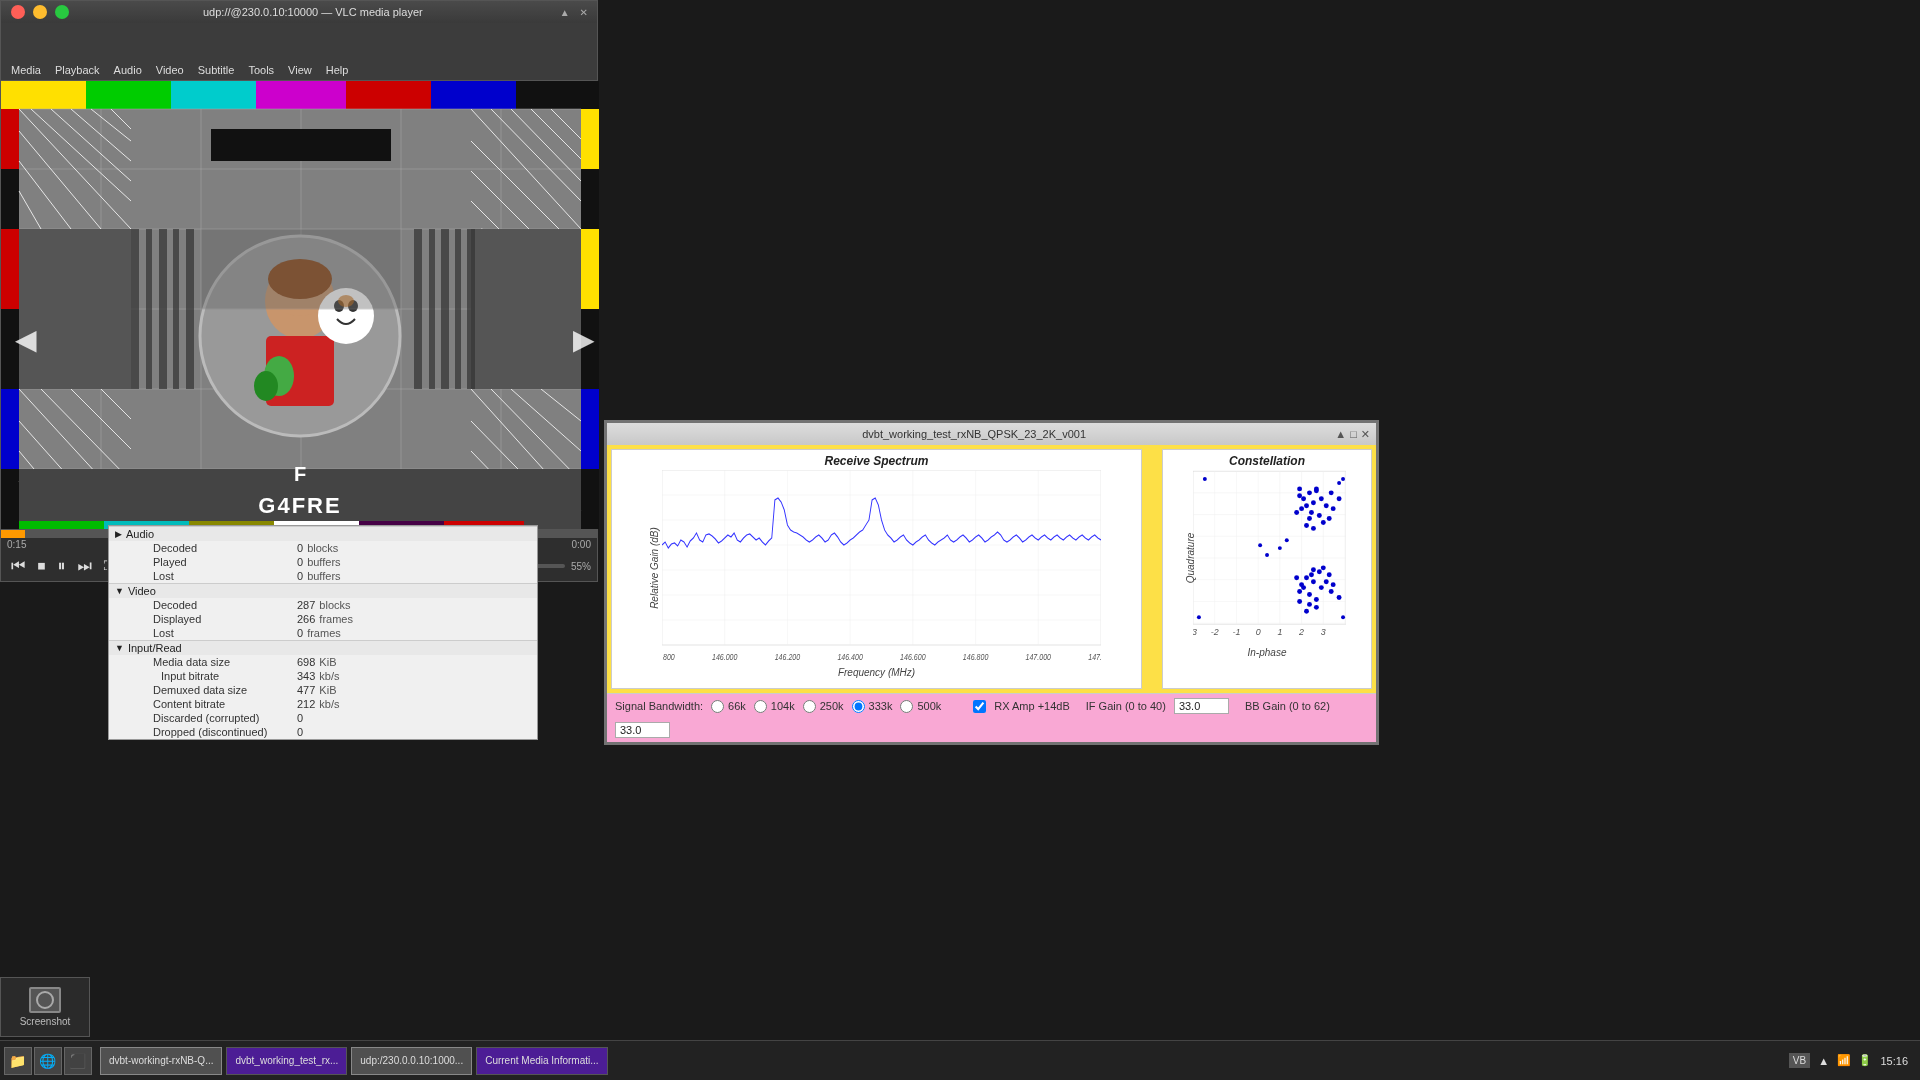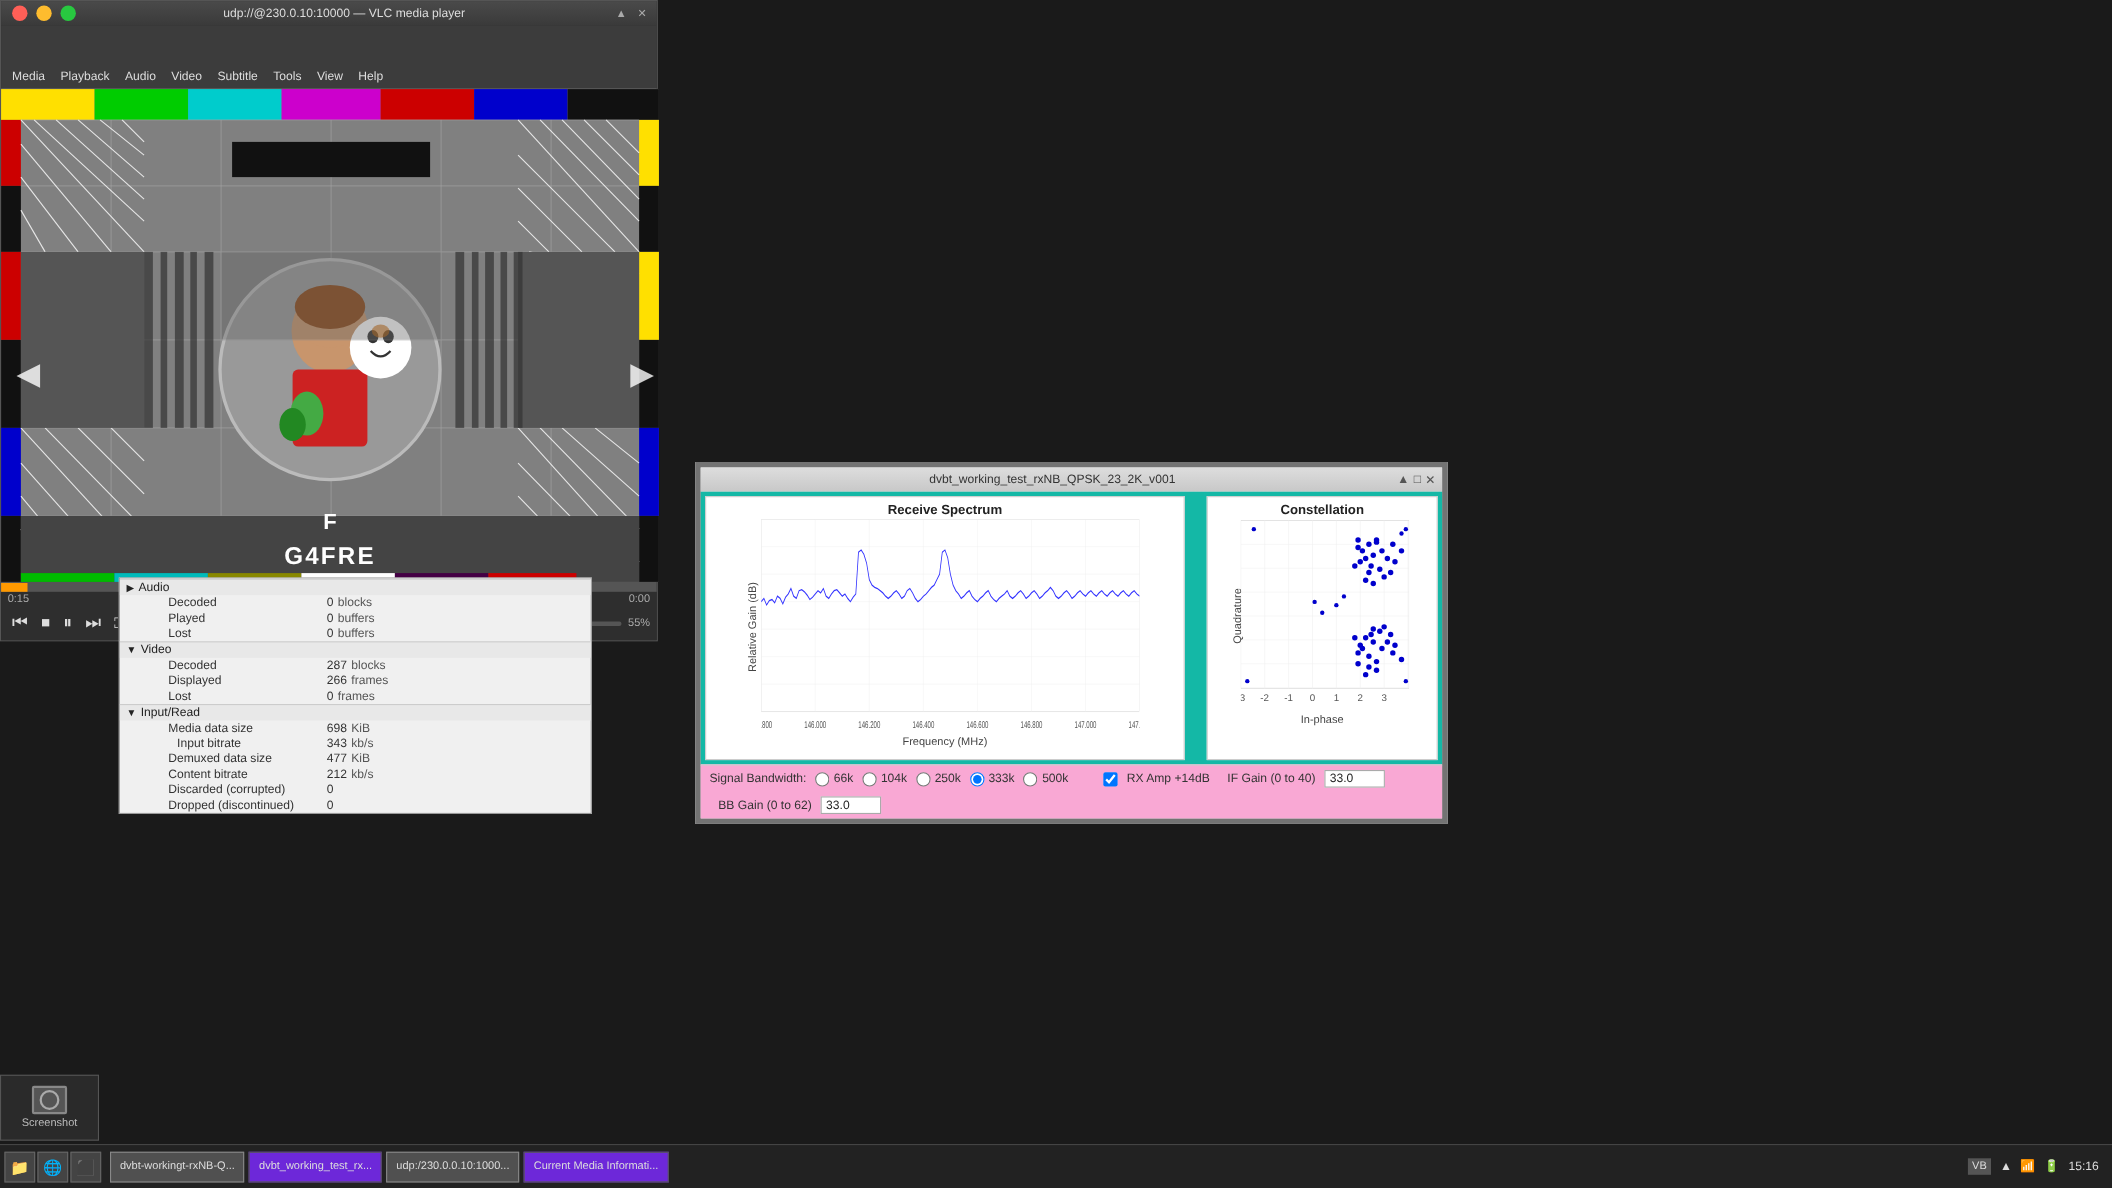--- a/index.html
+++ b/index.html
@@ -179,24 +179,24 @@
     }
     .stats-section-header .triangle {
       margin-right: 4px;
       font-size: 9px;
     }
 
     
     #sdr-window {
       position: absolute;
       top: 420px;
-      left: 632px;
-      width: 684px;
+      left: 604px;
+      width: 775px;
       background: #f5f5f5;
-      border: 5px solid #737373;
+      border: 3px solid #737373;
     }
 
     #sdr-titlebar {
       background: linear-gradient(to bottom, #ddd, #c8c8c8);
       height: 22px;
       display: flex;
       align-items: center;
       padding: 0 6px;
       justify-content: space-between;
     }
@@ -240,21 +240,22 @@
       font-size: 11px;
       color: #222;
       width: 90px;
     }
 
     
     #sdr-charts {
       display: flex;
       padding: 4px;
       gap: 20px;
-      background: #14b8a6;
+      background: #fde047;
+      font-style: italic;
     }
 
     #spectrum-chart {
       flex: 1;
       background: white;
       border: 1px solid #ccc;
       position: relative;
       height: 240px;
     }
     #constellation-chart {
@@ -309,21 +310,21 @@
       width: 1920px;
       height: 40px;
       background: #222;
       display: flex;
       align-items: center;
       padding: 0 4px;
       gap: 4px;
       border-top: 1px solid #444;
     }
     .taskbar-btn {
-      background: #6d28d9;
+      background: #4c1d95;
       border: 1px solid #555;
       color: #ddd;
       padding: 2px 8px;
       font-size: 10px;
       height: 28px;
       cursor: pointer;
       display: flex;
       align-items: center;
       gap: 4px;
       white-space: nowrap;

